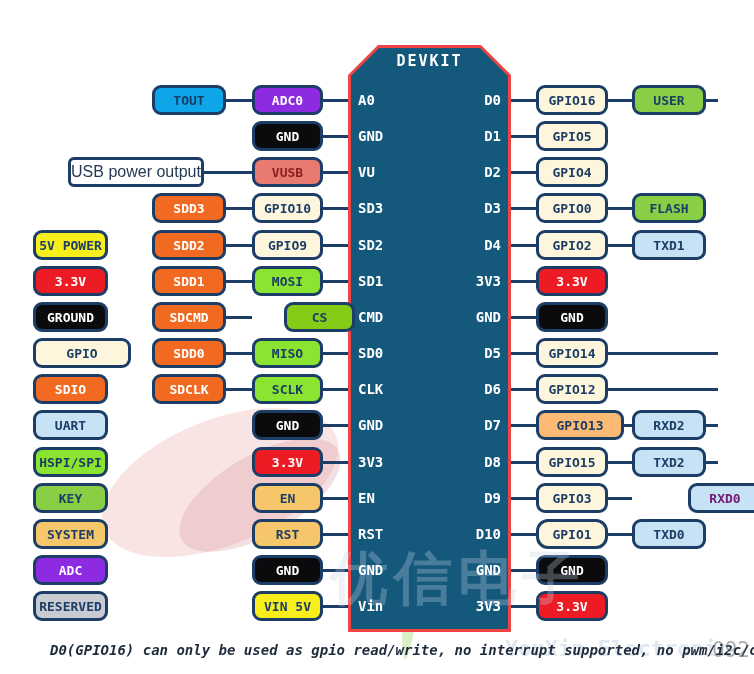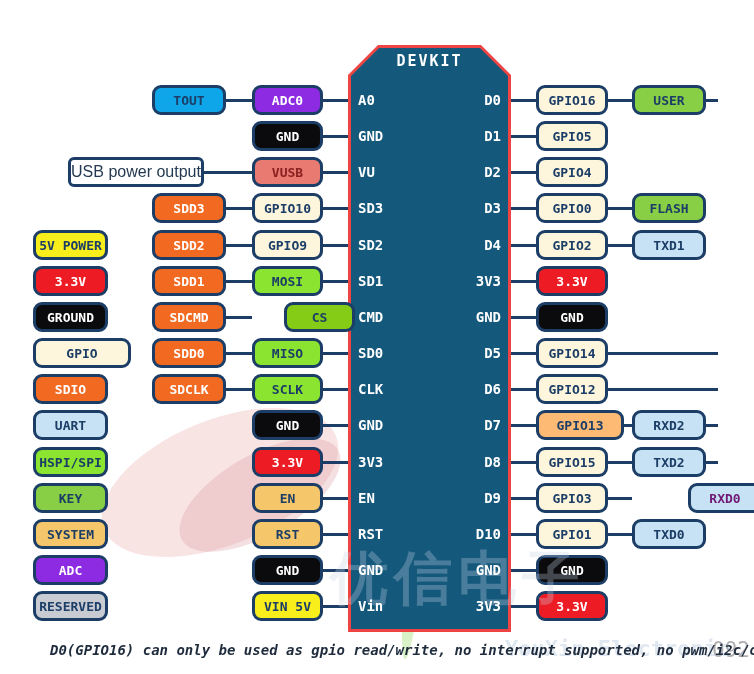--- a/index.html
+++ b/index.html
@@ -171,21 +171,21 @@
       <div class="wire" style="left: 509px; width: 27px; top: 461px;"></div>
       <div class="pbox" style="left: 536px; width: 72px; top: 447px; background: rgb(253, 246, 221); color: rgb(27, 61, 102);">GPIO15</div>
       <div class="wire" style="left: 608px; width: 24px; top: 461px;"></div>
       <div class="pbox" style="left: 632px; width: 74px; top: 447px; background: rgb(199, 226, 244); color: rgb(27, 61, 102);">TXD2</div>
       <div class="wire" style="left: 706px; width: 12px; top: 461px;"></div>
       <div class="wire" style="left: 509px; width: 27px; top: 497px;"></div>
       <div class="pbox" style="left: 536px; width: 72px; top: 483px; background: rgb(253, 246, 221); color: rgb(27, 61, 102);">GPIO3</div>
       <div class="wire" style="left: 608px; width: 24px; top: 497px;"></div>
       <div class="pbox" style="left: 660px; width: 74px; top: 483px; background: rgb(199, 226, 244); color: #701a75; margin-left: 28px;">RXD0</div>
       <div class="wire" style="left: 509px; width: 27px; top: 533px;"></div>
-      <div class="pbox" style="left: 536px; width: 72px; top: 519px; background: rgb(253, 246, 221); color: rgb(27, 61, 102);">GPIO1</div>
+      <div class="pbox" style="left: 536px; width: 72px; top: 519px; background: rgb(253, 246, 221); color: rgb(27, 61, 102); border-radius: 12px;">GPIO1</div>
       <div class="wire" style="left: 608px; width: 24px; top: 533px;"></div>
       <div class="pbox" style="left: 632px; width: 74px; top: 519px; background: rgb(199, 226, 244); color: rgb(27, 61, 102);">TXD0</div>
       <div class="wire" style="left: 509px; width: 27px; top: 569px;"></div>
       <div class="pbox" style="left: 536px; width: 72px; top: 555px; background: rgb(11, 11, 13); color: rgb(255, 255, 255);">GND</div>
       <div class="wire" style="left: 509px; width: 27px; top: 605px;"></div>
       <div class="pbox" style="left: 536px; width: 72px; top: 591px; background: rgb(237, 28, 36); color: rgb(255, 255, 255);">3.3V</div>
       <div class="chip-pin left" style="top: 90px;">A0</div>
       <div class="chip-pin left" style="top: 126px;">GND</div>
       <div class="chip-pin left" style="top: 162px;">VU</div>
       <div class="chip-pin left" style="top: 198px;">SD3</div>

